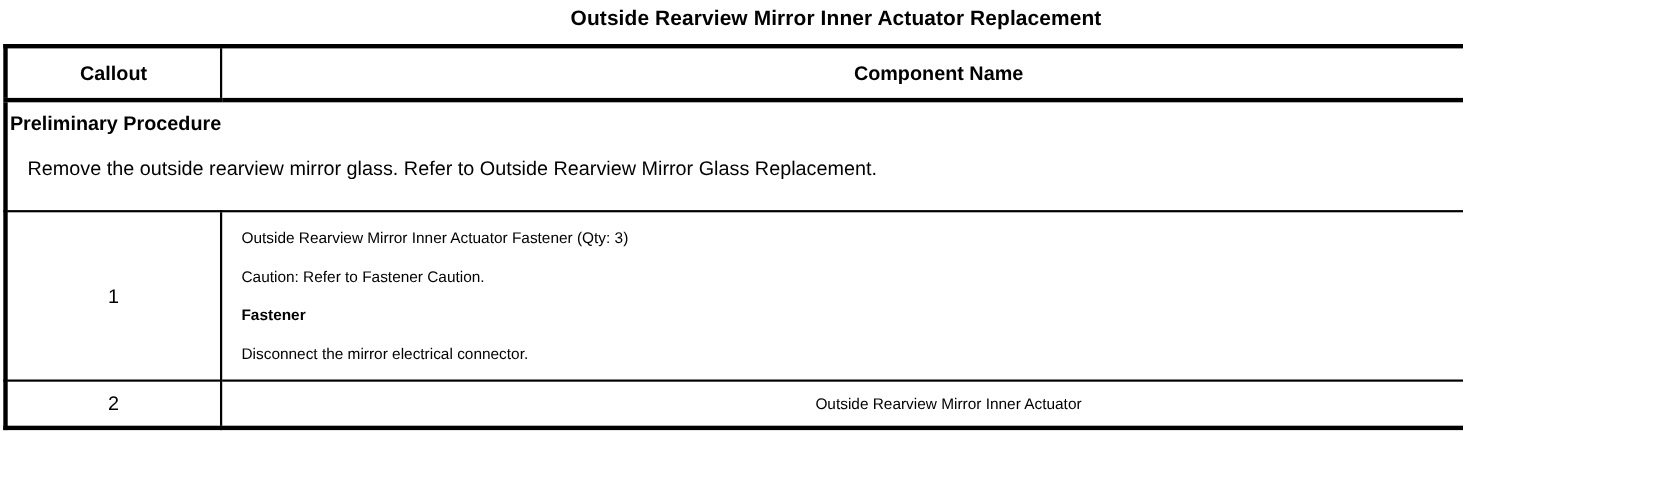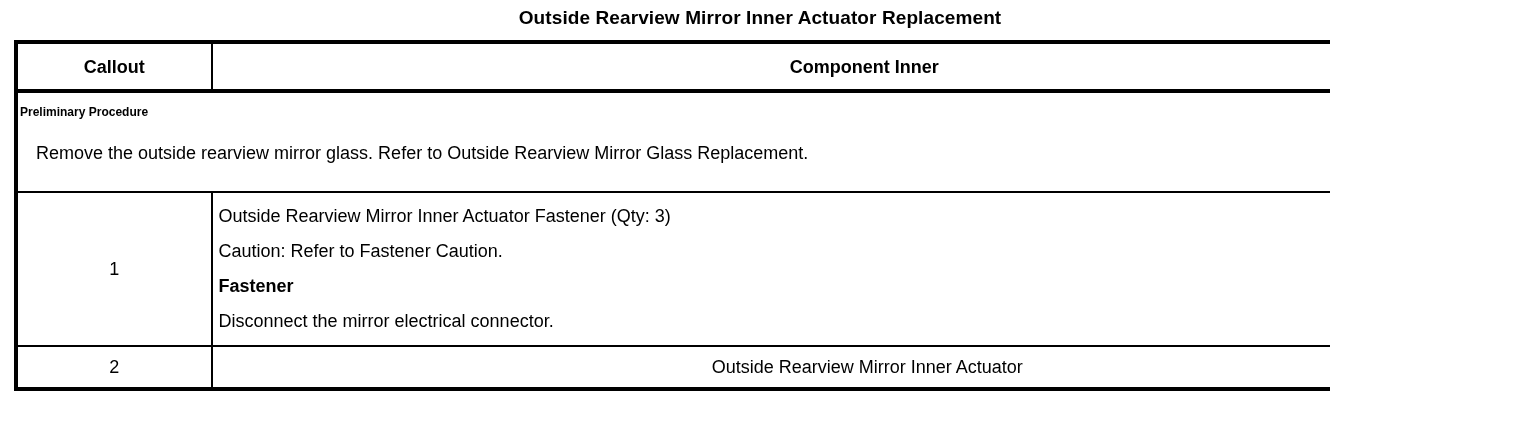--- a/index.html
+++ b/index.html
@@ -28,21 +28,21 @@
     width: 1520px;
     text-align: center;
     font-size: 19px;
     font-weight: bold;
     letter-spacing: 0.1px;
     line-height: 23px;
   }
   .proc-table {
     position: absolute;
     top: 40px;
-    left: 14px;
+    left: 3px;
     width: 1506px;
     border-collapse: collapse;
     table-layout: fixed;
     border-top: 4px solid #000;
     border-left: 4px solid #000;
     border-right: 4px solid #000;
     border-bottom: 4px solid #000;
   }
   .proc-table td,
   .proc-table th {
@@ -69,21 +69,21 @@
   }
 
   
   tr.prelim-row td {
     border-bottom: 2px solid #000;
     padding: 6px 0 10px 2px;
     vertical-align: top;
   }
   .prelim-heading {
     font-weight: bold;
-    font-size: 12px;
+    font-size: 18px;
     line-height: 26px;
     margin: 0 0 10px 0;
   }
   .prelim-text {
     font-weight: normal;
     font-size: 18px;
     line-height: 24px;
     margin: 16px;
   }
 
@@ -95,23 +95,23 @@
     vertical-align: middle;
   }
   tr.step-row td.component-cell {
     padding: 6px 0 6px 6px;
     vertical-align: top;
   }
   tr.step-row.row-1 td {
     border-bottom: 2px solid #000;
   }
   .comp-line {
-    font-size: 18px;
+    font-size: 14px;
     line-height: 24px;
-    margin: 0 0 0 0;
+    margin: 0 0 0 12px;
     padding: 5px 0 6px 0;
   }
   .comp-line.bold {
     font-weight: bold;
   }
   .comp-line .lead {
     font-weight: normal;
   }
   tr.step-row.row-2 td.component-cell {
     padding: 0 0 0 6px;
@@ -133,21 +133,21 @@
   <div class="doc-title">Outside Rearview Mirror Inner Actuator Replacement</div>
 
   <table class="proc-table">
     <colgroup>
       <col class="callout-col">
       <col class="component-col">
     </colgroup>
     <thead>
       <tr class="header-row">
         <th class="callout-head">Callout</th>
-        <th class="component-head">Component Inner</th>
+        <th class="component-head">Component Name</th>
       </tr>
     </thead>
     <tbody>
       <tr class="prelim-row">
         <td colspan="2">
           <p class="prelim-heading">Preliminary Procedure</p>
           <p class="prelim-text">Remove the outside rearview mirror glass. Refer to Outside Rearview Mirror Glass Replacement.</p>
         </td>
       </tr>
 

